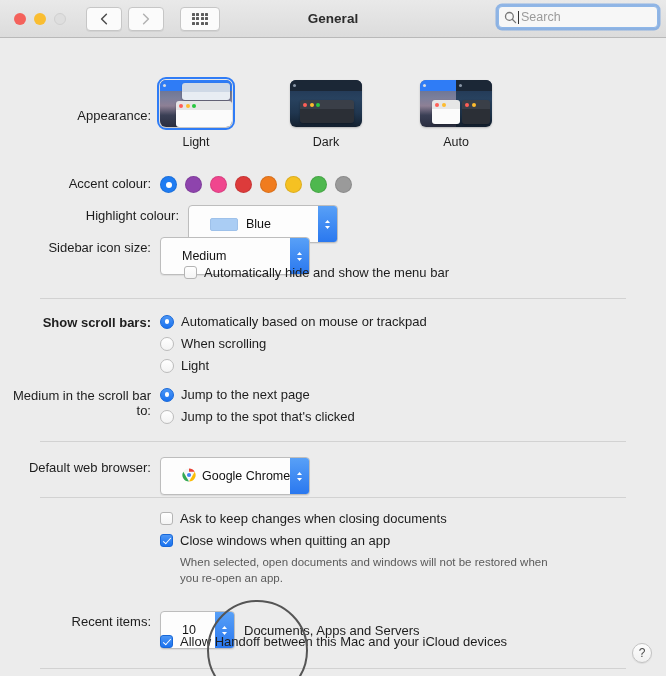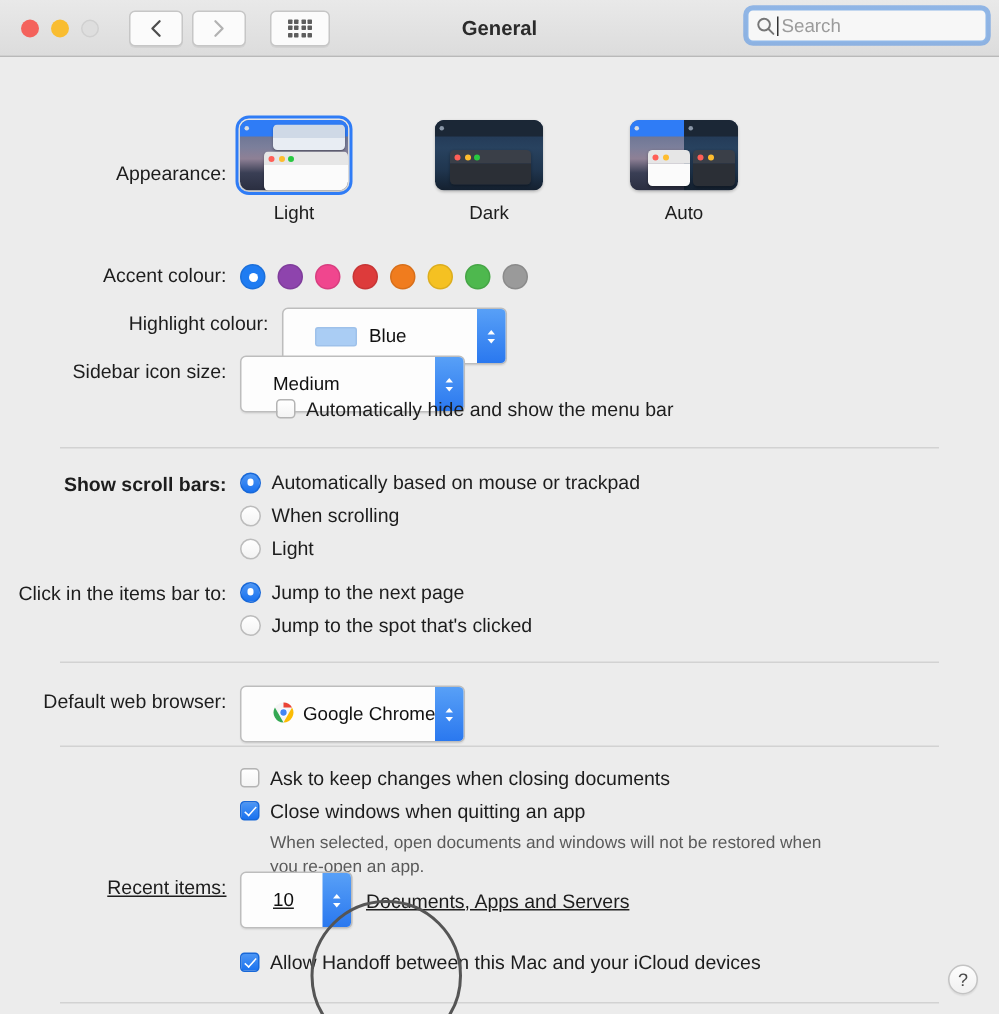--- a/index.html
+++ b/index.html
@@ -577,21 +577,21 @@
         <span class="opttext">When scrolling</span>
       </div>
       <div class="optline">
         <span class="rb"></span>
         <span class="opttext">Light</span>
       </div>
     </div>
   </div>
 
   <div class="row" style="top:349px; left:0; right:0;">
-    <div class="lbl" style="padding-top:1px;">Click in the items bar to:</div>
+    <div class="lbl" style="padding-top:1px;">Medium in the scroll bar to:</div>
     <div class="ctrl">
       <div class="optline">
         <span class="rb on"></span>
         <span class="opttext">Jump to the next page</span>
       </div>
       <div class="optline">
         <span class="rb"></span>
         <span class="opttext">Jump to the spot that's clicked</span>
       </div>
     </div>
@@ -634,21 +634,21 @@
         <span class="opttext">Ask to keep changes when closing documents</span>
       </div>
       <div class="optline">
         <span class="cb on"></span>
         <span class="opttext">Close windows when quitting an app</span>
       </div>
       <div class="subtext" style="margin-left:20px; margin-top:4px;">When selected, open documents and windows will not be restored when you re-open an app.</div>
     </div>
   </div>
 
-  <div class="row" style="top:543px; left:0; right:0;text-decoration:underline;">
+  <div class="row" style="top:573px; left:0; right:0;">
     <div class="lbl" style="padding-top:3px;">Recent items:</div>
     <div class="ctrl" style="display:flex; align-items:center;">
       <div class="popup" style="width:75px;">
         <span>10</span>
         <span class="arrows">
           <svg width="9" height="13" viewBox="0 0 9 13">
             <path d="M4.5 2 L7 5 L2 5 Z" fill="#fff"></path>
             <path d="M4.5 11 L7 8 L2 8 Z" fill="#fff"></path>
           </svg>
         </span>

